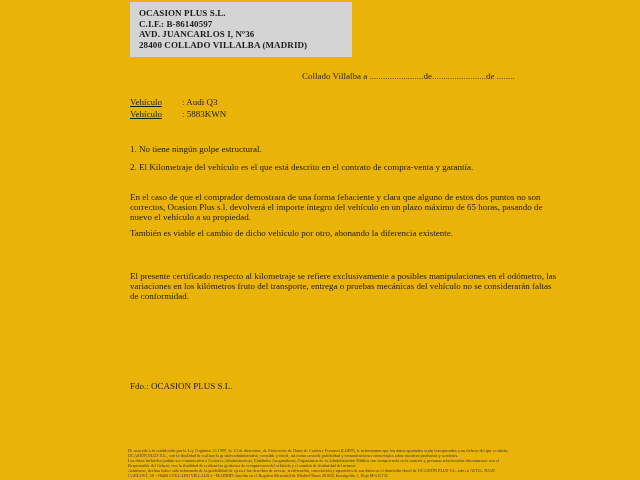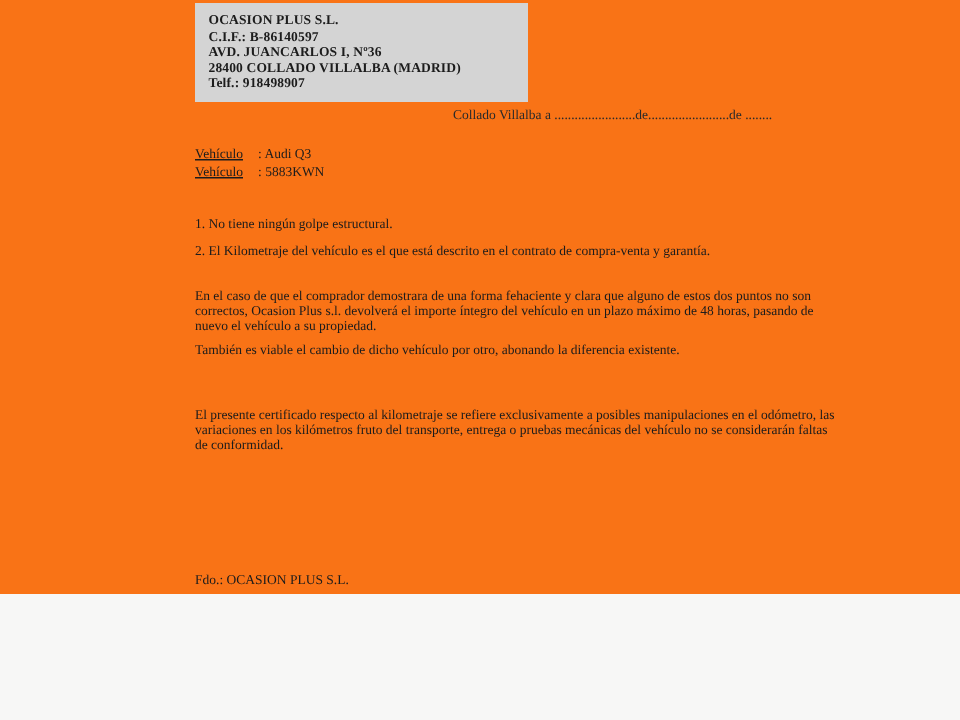--- a/index.html
+++ b/index.html
@@ -3,22 +3,22 @@
 <meta charset="utf-8">
 <style>
   html, body { margin: 0; padding: 0; }
   body {
     width: 640px; height: 480px;
     background: #f7f7f6;
     font-family: "Liberation Serif", serif;
   }
   .page {
     position: relative;
-    width: 640px; height: 396px;
-    background: #f97316;
+    width: 640px; height: 480px;
+    background: #eab308;
     color: #1c1c1c;
     overflow: hidden;
   }
   .letterhead-box {
     position: absolute;
     left: 130px; top: 2px;
     width: 222px;
     box-sizing: border-box;
     background: #d4d4d4;
     padding: 6px 9px 7px 9px;
@@ -34,21 +34,21 @@
     color: #2a2a2a;
   }
   .cert-block {
     position: absolute;
     left: 130px; top: 96px;
     font-size: 9px;
     line-height: 12px;
   }
   .cert-row { height: 12px; }
   .cert-label { text-decoration: underline; display: inline-block; min-width: 36px; }
-  .cert-value { margin-left: 6px; }
+  .cert-value { margin-left: 16px; }
   .list-item, .para, .signature {
     position: absolute;
     left: 130px;
     width: 432px;
     font-size: 9px;
     line-height: 10.2px;
   }
   .li-1 { top: 144px; }
   .li-2 { top: 162px; }
   .p-1 { top: 192px; }
@@ -69,38 +69,37 @@
 </head>
 <body>
 
 <div class="page">
 
   <div class="letterhead-box">
     <div>OCASION PLUS S.L.</div>
     <div>C.I.F.: B-86140597</div>
     <div>AVD. JUANCARLOS I, Nº36</div>
     <div>28400 COLLADO VILLALBA (MADRID)</div>
-    <div>Telf.: 918498907</div>
   </div>
 
   <div class="date-line">Collado Villalba a ........................de........................de ........</div>
 
   <div class="cert-block">
     <div class="cert-row">
       <span class="cert-label">Vehículo</span><span class="cert-value">: Audi Q3</span>
     </div>
     <div class="cert-row">
       <span class="cert-label">Vehículo</span><span class="cert-value">: 5883KWN</span>
     </div>
   </div>
 
   <div class="list-item li-1">1. No tiene ningún golpe estructural.</div>
   <div class="list-item li-2">2. El Kilometraje del vehículo es el que está descrito en el contrato de compra-venta y garantía.</div>
 
-  <div class="para p-1">En el caso de que el comprador demostrara de una forma fehaciente y clara que alguno de estos dos puntos no son correctos, Ocasion Plus s.l. devolverá el importe íntegro del vehículo en un plazo máximo de 48 horas, pasando de nuevo el vehículo a su propiedad.</div>
+  <div class="para p-1">En el caso de que el comprador demostrara de una forma fehaciente y clara que alguno de estos dos puntos no son correctos, Ocasion Plus s.l. devolverá el importe íntegro del vehículo en un plazo máximo de 65 horas, pasando de nuevo el vehículo a su propiedad.</div>
   <div class="para p-2">También es viable el cambio de dicho vehículo por otro, abonando la diferencia existente.</div>
   <div class="para p-4">El presente certificado respecto al kilometraje se refiere exclusivamente a posibles manipulaciones en el odómetro, las variaciones en los kilómetros fruto del transporte, entrega o pruebas mecánicas del vehículo no se considerarán faltas de conformidad.</div>
 
   <div class="signature">Fdo.: OCASION PLUS S.L.</div>
 
   <div class="fine-print">
     <div>De acuerdo a lo establecido por la Ley Orgánica 15/1999, de 13 de diciembre, de Protección de Datos de Carácter Personal (LOPD), le informamos que los datos aportados serán incorporados a un fichero del que es titular</div>
     <div>OCASIÓN PLUS S.L., con la finalidad de realizar la gestión administrativa, contable y fiscal, así como enviarle publicidad y comunicaciones comerciales sobre nuestros productos y servicios.</div>
     <div>Los datos incluidos podrán ser comunicados a Gestores Administrativos, Entidades Aseguradoras, Organismos de la Administración Pública con competencia en la materia y personas relacionadas directamente con el</div>
     <div>Responsable del fichero, con la finalidad de realizar las gestiones de compraventa del vehículo y el cambio de titularidad del mismo.</div>

